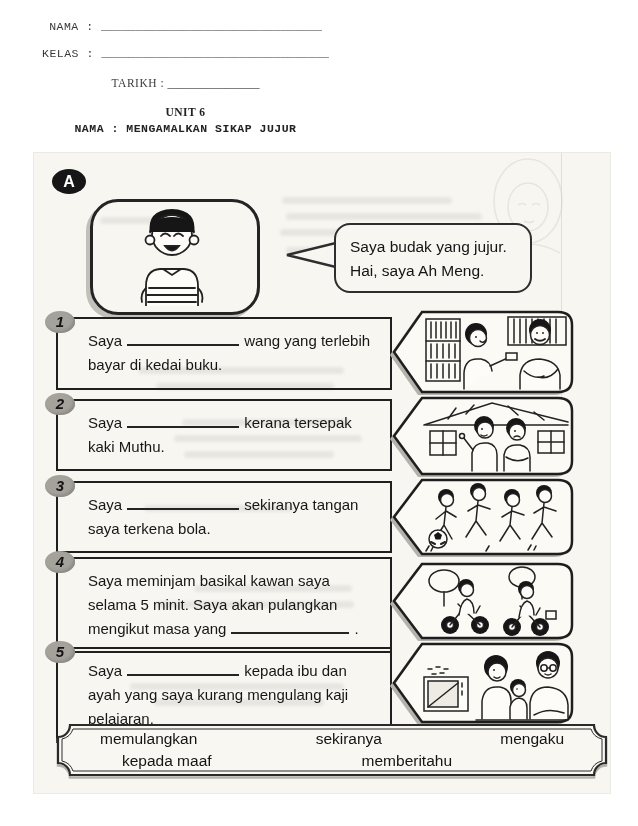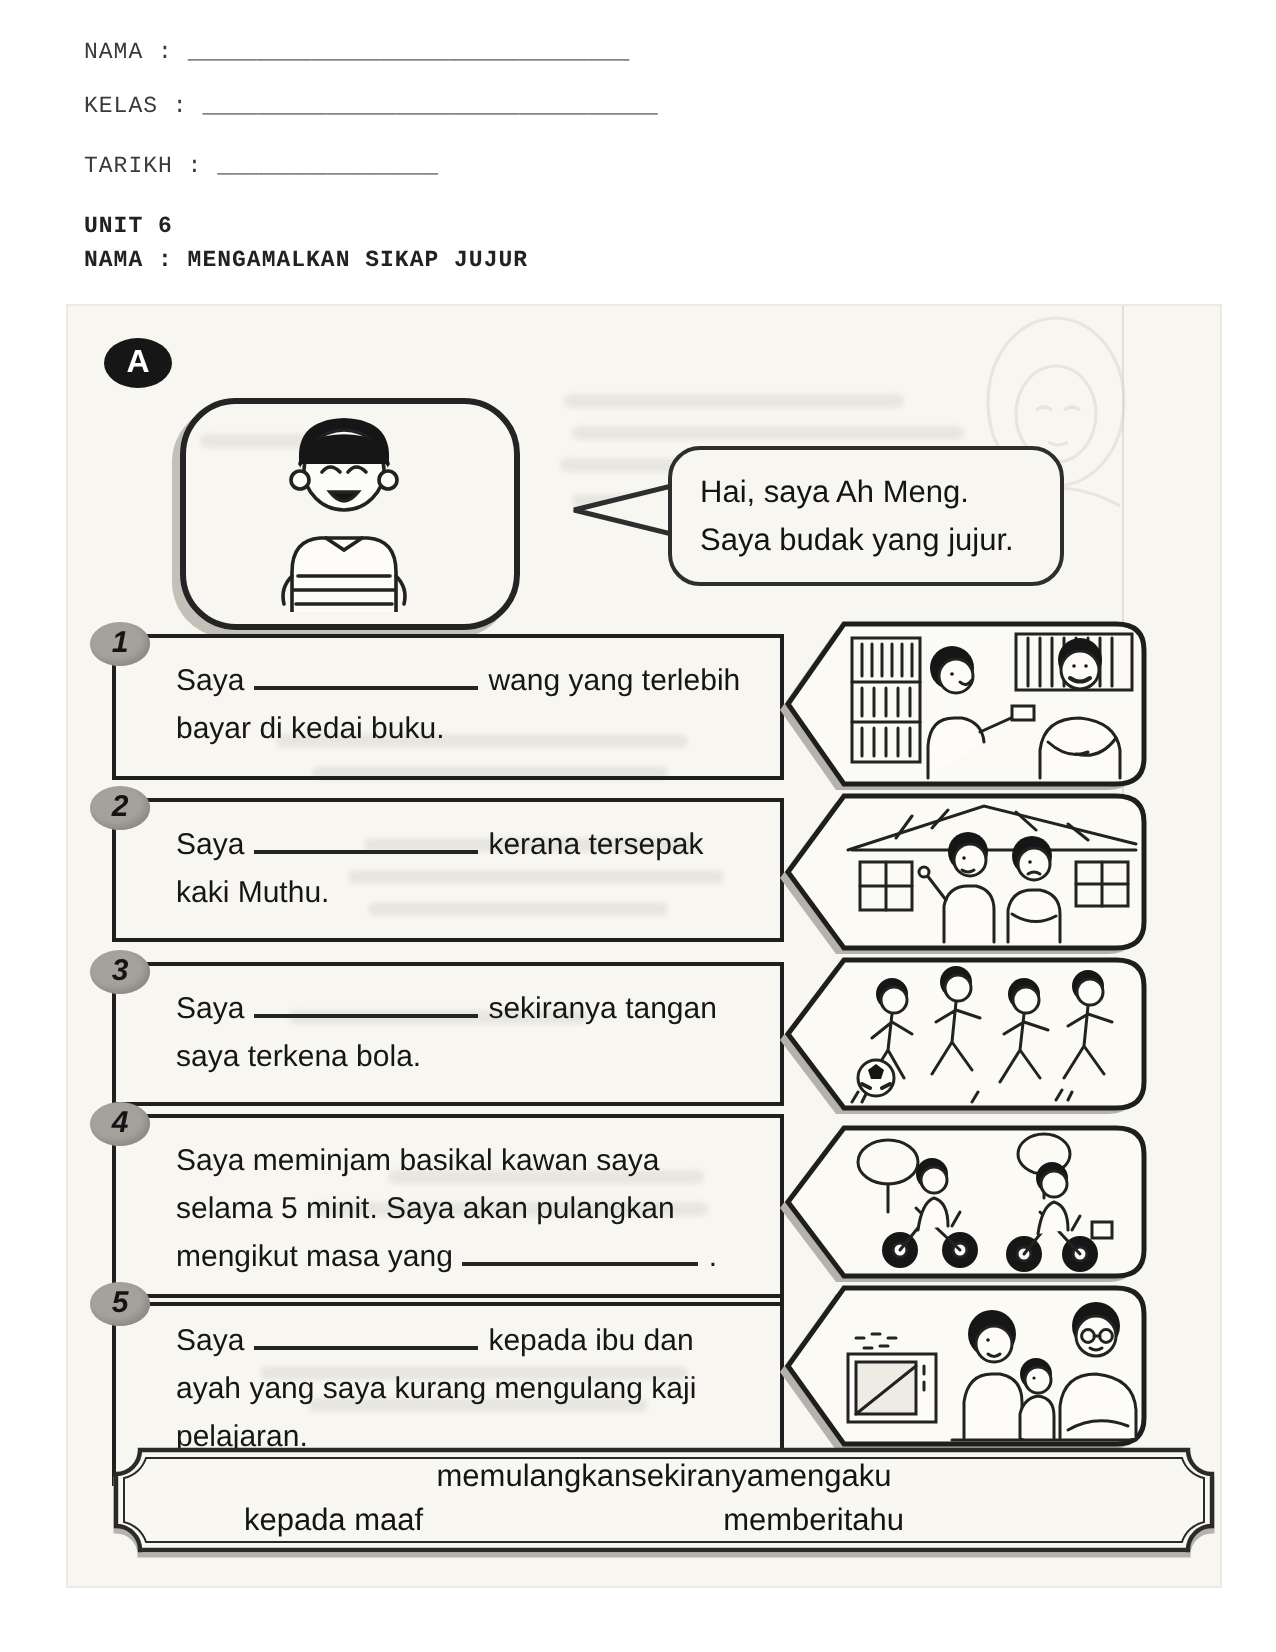--- a/index.html
+++ b/index.html
@@ -6,22 +6,22 @@
   body{
     width:638px;height:826px;position:relative;background:#ffffff;
     font-family:"Liberation Sans",sans-serif;color:#1b1b1b;overflow:hidden;
   }
   
   .typed-form{
     position:absolute;left:42px;top:20px;
     font-family:"Liberation Mono","DejaVu Sans Mono",monospace;
     font-size:11.5px;color:#3a3a3a;letter-spacing:0.5px;
   }
-  .typed-line{margin-bottom:14px;white-space:nowrap;}
-  .typed-line.gap{margin-top:17px;}
+  .typed-line{margin-bottom:14px;white-space:nowrap;text-align:center;}
+  .typed-line.gap{margin-top:17px;font-family:Liberation Serif, serif;}
   .typed-line.bold{font-weight:bold;color:#222;margin-bottom:4px;}
   .typed-line .uline{letter-spacing:0;}
   
   .scan{
     position:absolute;left:33px;top:152px;width:578px;height:642px;
     background:#f7f6f1;border:1px solid #eceae4;box-sizing:border-box;
   }
   .ghost{
     position:absolute;height:7px;border-radius:4px;background:#cfccc4;
     opacity:.38;filter:blur(1.4px);pointer-events:none;
@@ -68,21 +68,21 @@
   }
   .blank{
     display:inline-block;width:112px;height:12px;margin:0 5px;
     border-bottom:2px solid #242424;vertical-align:baseline;
   }
   .qframe{position:absolute;left:354px;}
   
   .word-bank{position:absolute;left:20px;top:568px;width:556px;height:58px;}
   .wb-row1{
     position:absolute;left:0;top:9px;width:100%;box-sizing:border-box;
-    display:flex;justify-content:center;padding:0 46px;
+    display:flex;justify-content:space-between;padding:0 46px;
     font-size:15.5px;color:#141414;
   }
   .wb-row2{
     position:absolute;left:0;top:31px;width:100%;
     display:flex;justify-content:center;gap:150px;
     font-size:15.5px;color:#141414;transform:translateX(-45px);
   }
   svg{display:block;}
 </style>
 </head>
@@ -142,22 +142,22 @@
         <path d="M70,67 l9,6 9,-6"></path>
         <path d="M53,86 q-6,6 -4,14 M105,86 q6,6 4,14"></path>
       </g>
     </svg>
   </div>
 
   <svg class="bubble-tail" width="56" height="32" viewBox="0 0 56 32">
     <path d="M56,3 L3,16 L56,29" fill="#f7f6f1" stroke="#2e2e2e" stroke-width="2.5"></path>
   </svg>
   <div class="bubble">
+    <div>Saya budak yang  jujur.</div>
     <div>Hai, saya Ah Meng.</div>
-    <div>Saya budak yang  jujur.</div>
   </div>
 
   <div class="qrow" style="top:164px">
     <div class="qbox" style="min-height:73px">
       <div class="qnum">1</div>
       <span>Saya</span><span class="blank"></span><span>wang yang terlebih bayar di kedai buku.</span>
     </div>
     <div class="qframe" style="top:-8px">
       <svg width="190" height="86" viewBox="0 0 190 86">
         <path d="M34,3 H170 Q184,3 184,16 V70 Q184,83 170,83 H34 L6,43 Z" transform="translate(-4,3)" fill="#b5b2ab"></path>

